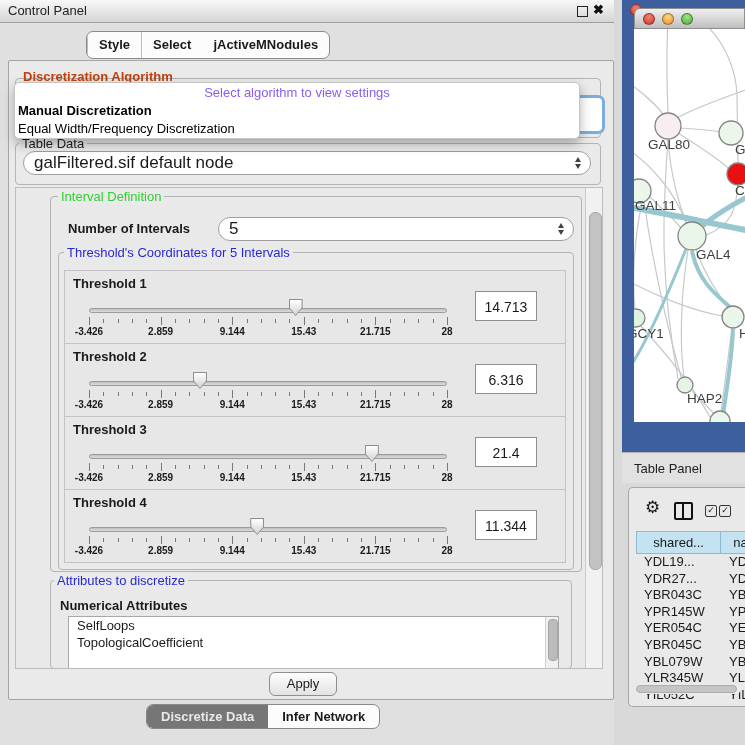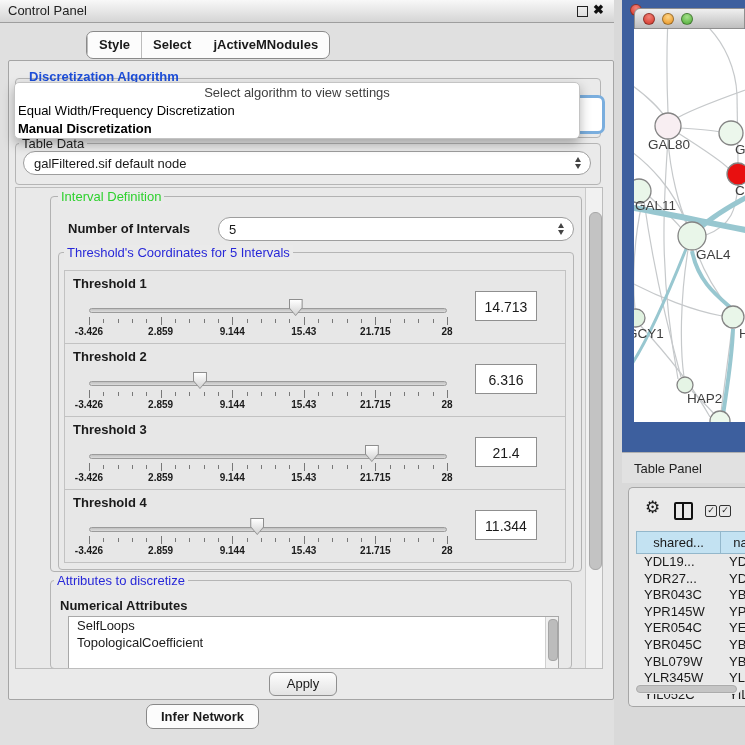--- a/index.html
+++ b/index.html
@@ -22,34 +22,34 @@
   .tab .ticon{display:inline-block;margin-right:5px;line-height:0;}
 
   #mainPanel{position:absolute;left:8px;top:60px;width:604px;height:638px;
     background:#eaeaea;border:1px solid #a5a5a5;border-radius:2px;box-sizing:content-box;}
 
   .group{position:absolute;border:1px solid #b5b5b5;border-radius:4px;}
   .group-label{position:absolute;background:#eaeaea;padding:0 3px;font-size:13px;white-space:nowrap;z-index:2;}
   .glabel-green{color:#2ed12e;}
   .glabel-blue{color:#2828d8;}
 
-  #discLabel{position:absolute;left:20px;top:8px;font-size:13px;font-weight:bold;color:#1d4ed8;z-index:1;}
+  #discLabel{position:absolute;left:14px;top:8px;font-size:13px;font-weight:bold;color:#c2410c;z-index:1;}
   #discGroup{left:6px;top:17px;width:584px;height:58px;}
   #focusCombo{position:absolute;left:550px;top:34px;width:40px;height:33px;border:3px solid #7aaede;border-radius:7px;background:#fff;z-index:3;}
 
   #algoPopup{position:absolute;left:5px;top:21px;width:566px;height:57px;background:#fff;
     border:1px solid #c4c4c4;border-radius:5px;box-shadow:0 5px 12px rgba(0,0,0,.30);z-index:6;padding-top:2px;box-sizing:border-box;}
-  .popup-ghost{text-align:center;color:#404040;font-size:13px;height:17px;line-height:15px;}
+  .popup-ghost{text-align:center;color:#8b5cf6;font-size:13px;height:17px;line-height:15px;}
   .popup-opt{padding-left:3px;font-size:13px;height:18px;line-height:18px;color:#000;}
   .popup-opt.bold{font-weight:bold;}
 
   #tdGroup{left:6px;top:82px;width:584px;height:40px;}
   #tdLabel{left:10px;top:75px;color:#222;}
   .combo{position:absolute;background:#fff;border:1px solid #9e9e9e;border-radius:12px;box-sizing:border-box;
-    display:flex;align-items:center;font-size:13px;}
+    display:flex;align-items:center;font-size:17px;}
   .combo .ctext{padding-left:10px;flex:1;white-space:nowrap;overflow:hidden;}
   .spinner{width:14px;display:flex;flex-direction:column;align-items:center;margin-right:5px;}
   .arr-up{width:0;height:0;border-left:3.5px solid transparent;border-right:3.5px solid transparent;border-bottom:5px solid #444;}
   .arr-dn{width:0;height:0;border-left:3.5px solid transparent;border-right:3.5px solid transparent;border-top:5px solid #444;margin-top:2px;}
   #tdCombo{left:14px;top:90px;width:568px;height:24px;}
 
   #viewport{position:absolute;left:6px;top:126px;width:586px;height:480px;border:1px solid #bdbdbd;background:#e9e9e9;overflow:hidden;box-sizing:content-box;}
   #vTrack{position:absolute;left:569px;top:0;width:17px;height:480px;background:#f1f1f1;border-left:1px solid #cacaca;box-sizing:border-box;}
   #vThumb{position:absolute;left:3px;top:24px;width:11px;height:356px;border-radius:6px;background:#c3c3c3;border:1px solid #a9a9a9;}
 
@@ -149,22 +149,22 @@
       </div>
 
     <div id="mainPanel">
       <span id="discLabel">Discretization Algorithm</span>
       <div id="discGroup" class="group"></div>
       <div id="focusCombo"></div>
 
       <div id="algoPopup">
         <div class="popup-ghost">Select algorithm to view settings</div>
         <div id="popupOpts">
+            <div class="popup-opt bold">Manual Discretization</div>
             <div class="popup-opt">Equal Width/Frequency Discretization</div>
-            <div class="popup-opt bold">Manual Discretization</div>
           </div>
       </div>
 
       <span id="tdLabel" class="group-label">Table Data</span>
       <div id="tdGroup" class="group"></div>
       <div id="tdCombo" class="combo">
         <span class="ctext">galFiltered.sif default node</span>
         <span class="spinner">
             <span class="arr-up"></span>
             <span class="arr-dn"></span>
@@ -364,20 +364,21 @@
 
         <div id="vTrack">
             <div id="vThumb"></div>
           </div>
       </div>
 
       <div id="applyBtn">Apply</div>
     </div>
 
     <div id="bottomTabs">
+        <div class="btab sel">Discretize Data</div>
         <div class="btab">Infer Network</div>
       </div>
   </div>
 
   <div id="netFrame">
     <div class="light" id="lightRed" style="position:absolute;"></div>
   </div>
   <div id="netTitlebar">
     <span class="light" id="lightRed"></span>
     <span class="light" id="lightYellow"></span>

